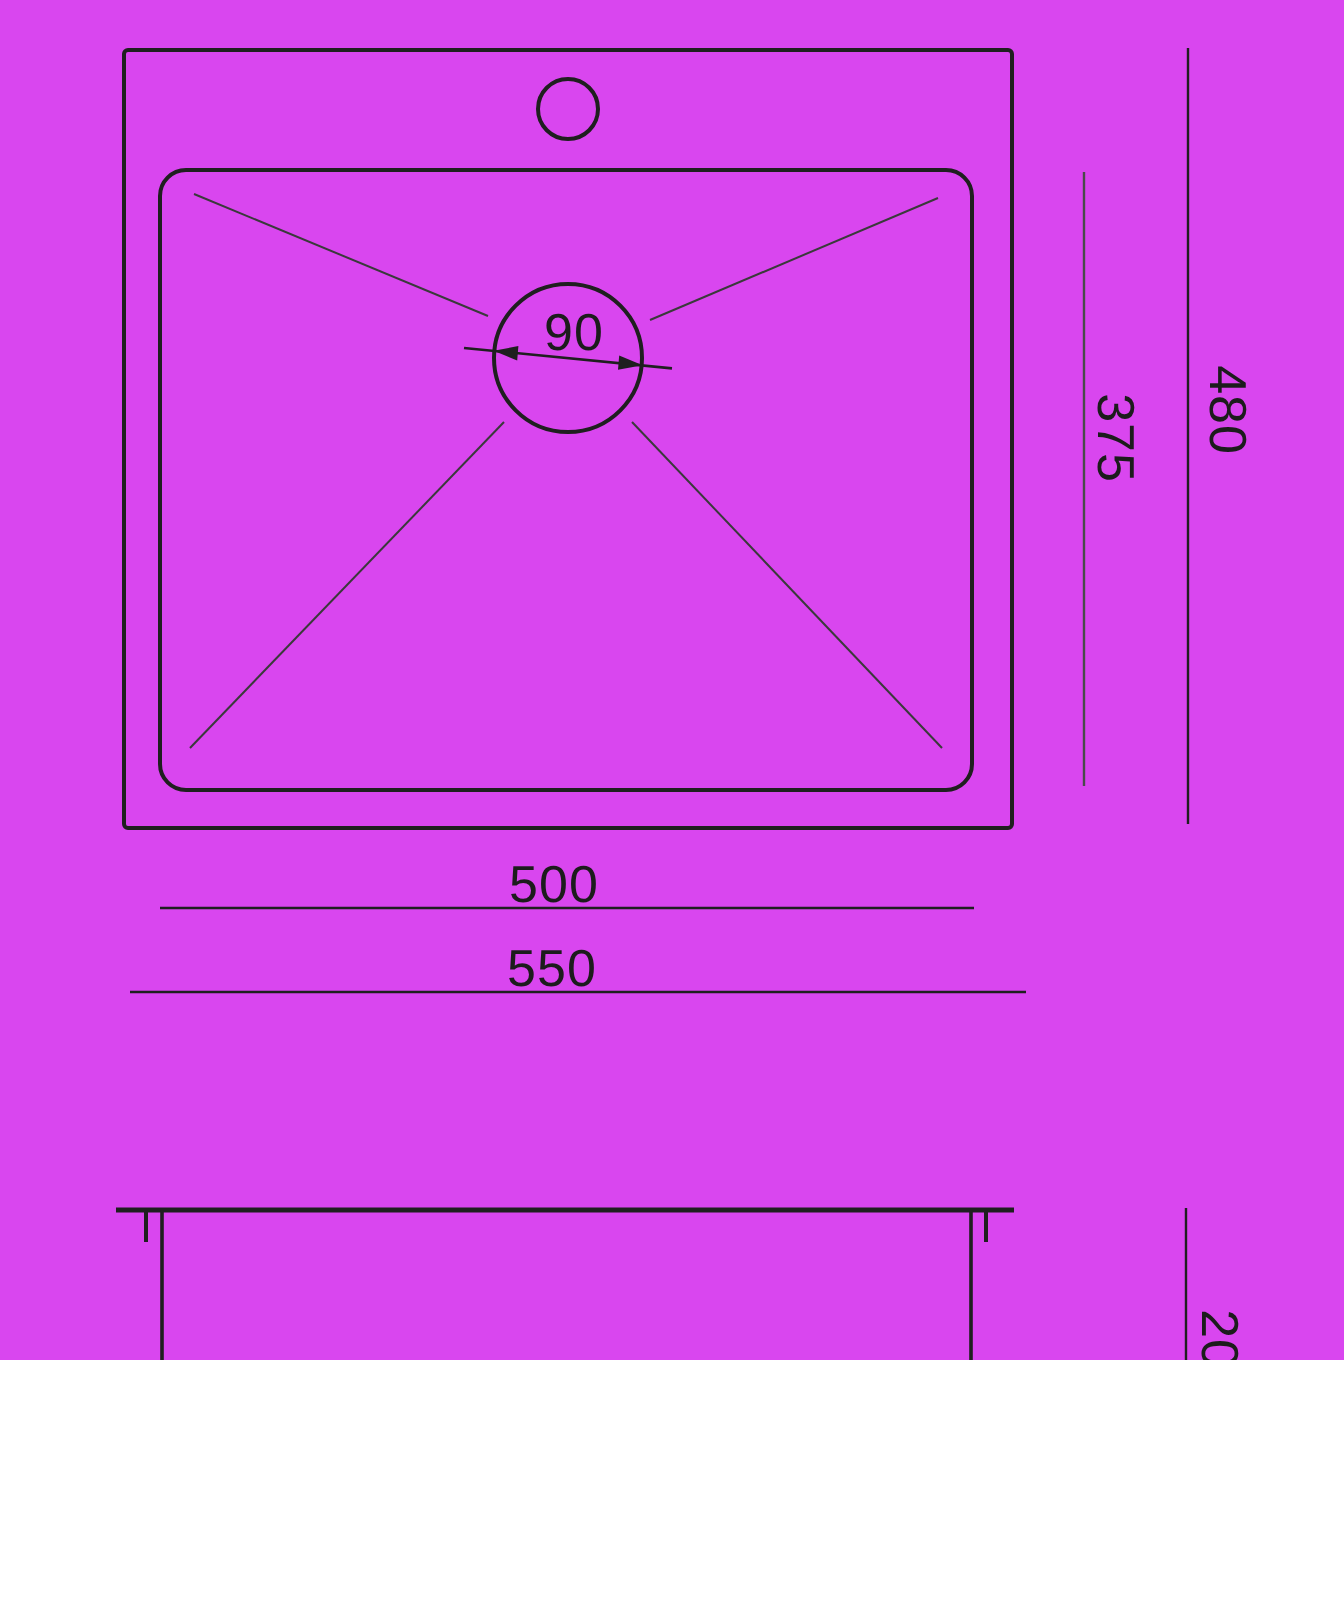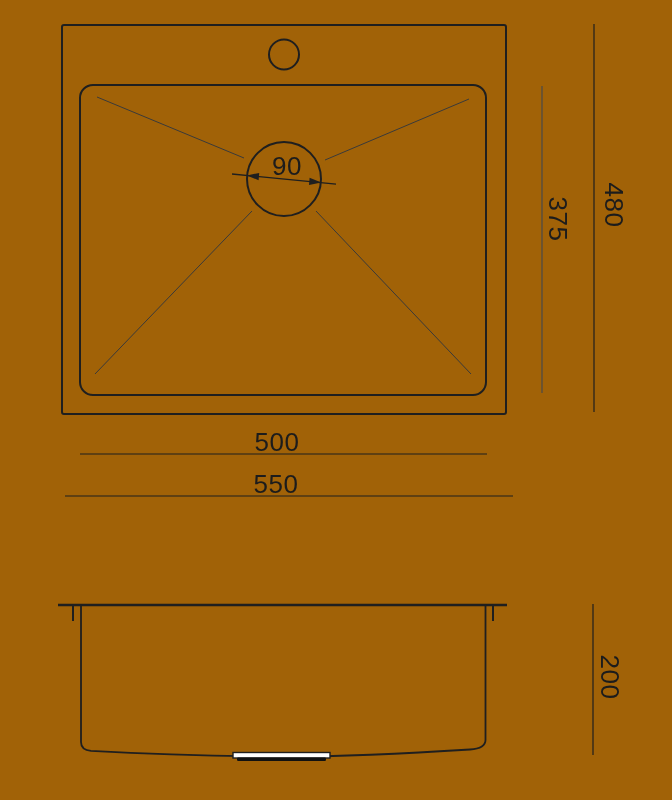--- a/index.html
+++ b/index.html
@@ -3,22 +3,22 @@
 <meta charset="utf-8">
 <style>
   html, body {
     margin: 0;
     padding: 0;
     background: #ffffff;
   }
   .page {
     position: relative;
     width: 672px;
-    height: 800px;
-    background: #a16207;
+    height: 680px;
+    background: #d946ef;
     overflow: hidden;
   }
   svg {
     display: block;
   }
   .dim-text {
     font-family: "Liberation Sans", "DejaVu Sans", sans-serif;
     font-size: 26px;
     fill: #1c1c1c;
     letter-spacing: 0.5px;

